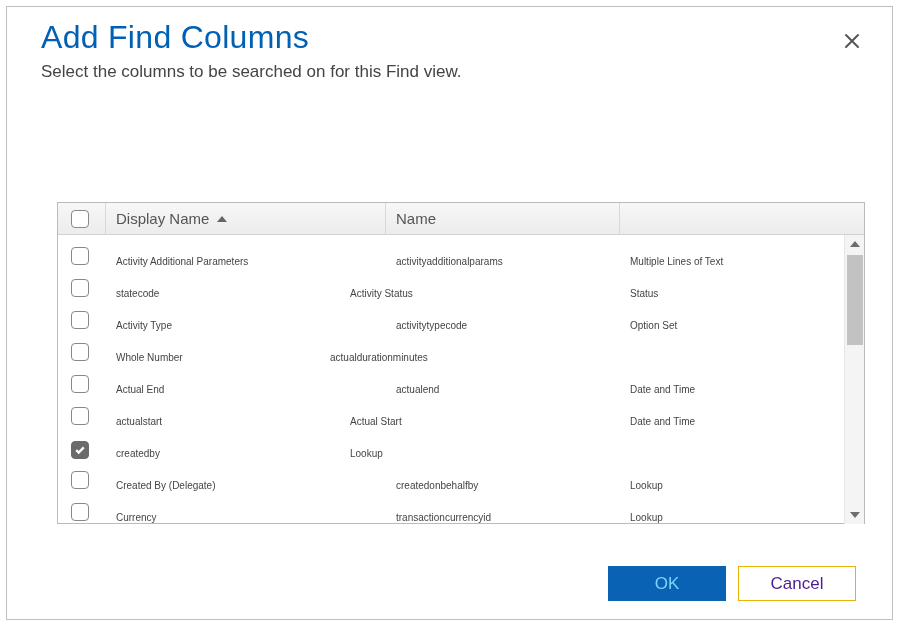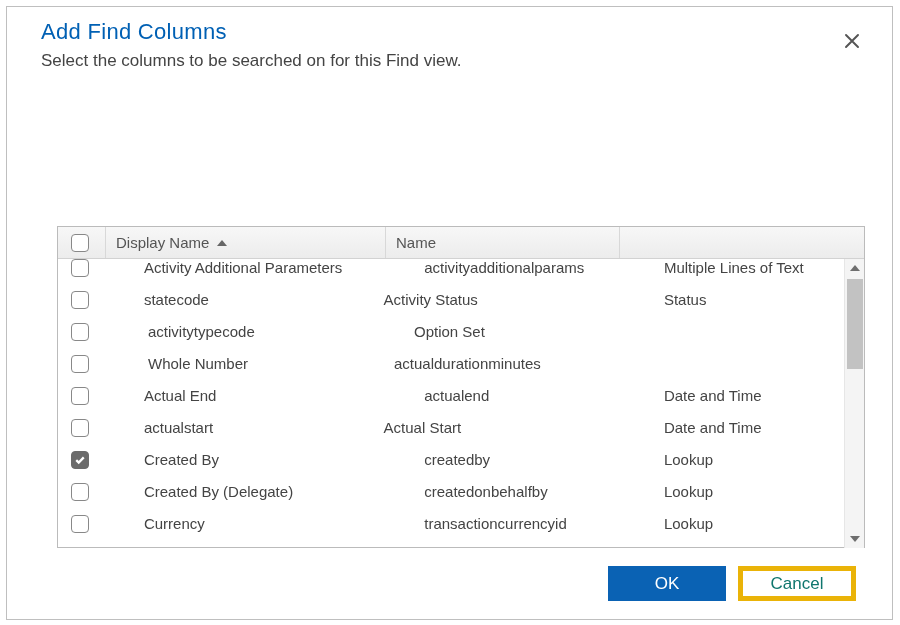--- a/index.html
+++ b/index.html
@@ -16,21 +16,21 @@
     top: 6px; left: 6px;
     width: 887px; height: 614px;
     border: 1px solid #bfbfbf;
     background: #fff;
   }
   .dlg-header {
     padding: 12px 34px 0 34px;
   }
   .dlg-title {
     color: #0060b4;
-    font-size: 22px;
+    font-size: 32px;
     font-weight: 400;
     letter-spacing: 0.3px;
     margin: 0;
   }
   .dlg-close {
     position: absolute;
     top: 22px; right: 28px;
     width: 24px; height: 24px;
     display: flex; align-items: center; justify-content: center;
     cursor: pointer;
@@ -43,21 +43,20 @@
     margin: 6px 0 12px 0;
     font-weight: 400;
   }
 
   .grid {
     position: absolute;
     top: 195px; left: 50px;
     width: 808px;
     height: 322px;
     border: 1px solid #bbb;
-    margin-top: 24px;
   }
   .grid-header {
     display: flex;
     align-items: center;
     background: linear-gradient(#f7f7f7, #ececec);
     border-bottom: 1px solid #d2d2d2;
     height: 32px;
     font-size: 15px;
     color: #555;
   }
@@ -82,25 +81,24 @@
   .col-last     { flex: 1; cursor: default; }
 
   .grid-body {
     position: relative;
     height: 289px;
     overflow: hidden;
   }
   .rows { position: absolute; inset: 0 20px 0 0; }
   .row {
     display: flex;
-    align-items: flex-start;
+    align-items: flex-end;
     height: 32px;
-    font-size: 15px;
+    font-size: 10px;
     color: #444;
-    gap: 32px;
   }
   .row .cell { padding-left: 10px; overflow: hidden; text-overflow: ellipsis; white-space: nowrap; }
   .row .col-checkbox { padding-left: 13px; }
 
   
   .cb {
     position: relative;
     width: 18px; height: 18px;
     border: 1.5px solid #888;
     border-radius: 4px;
@@ -156,26 +154,26 @@
     font-size: 17px;
     display: inline-flex;
     align-items: center;
     justify-content: center;
     cursor: pointer;
     font-family: inherit;
   }
   .btn-primary {
     background: #0a62b4;
     border: 1px solid #0a62b4;
-    color: #ffffff;
+    color: #7dd3fc;
   }
   .btn-secondary {
     background: #fff;
-    border: 5px solid #eab308;
-    color: #0f766e;
+    border: 1px solid #eab308;
+    color: #4c1d95;
   }
 </style>
 </head>
 <body>
 
 <div class="dialog">
 
   <div class="dlg-header">
     <h1 class="dlg-title">Add Find Columns</h1>
     <p class="dlg-sub">Select the columns to be searched on for this Find view.</p>
@@ -217,20 +215,21 @@
             <div class="cell col-type">Multiple Lines of Text</div>
           </div>
           <div class="row">
             <div class="cell col-checkbox"><span class="cb"></span></div>
             <div class="cell col-name">statecode</div>
             <div class="cell col-display">Activity Status</div>
             <div class="cell col-type">Status</div>
           </div>
           <div class="row">
             <div class="cell col-checkbox"><span class="cb"></span></div>
+            <div class="cell col-display">Activity Type</div>
             <div class="cell col-name">activitytypecode</div>
             <div class="cell col-type">Option Set</div>
           </div>
           <div class="row">
             <div class="cell col-checkbox"><span class="cb"></span></div>
             <div class="cell col-type">Whole Number</div>
             <div class="cell col-name">actualdurationminutes</div>
           </div>
           <div class="row">
             <div class="cell col-checkbox"><span class="cb"></span></div>
@@ -243,21 +242,20 @@
             <div class="cell col-name">actualstart</div>
             <div class="cell col-display">Actual Start</div>
             <div class="cell col-type">Date and Time</div>
           </div>
           <div class="row">
             <div class="cell col-checkbox"><span class="cb checked">
                 <svg viewBox="0 0 16 16">
                   <path d="M3 8.2 L6.3 11.5 L13 4.5"></path>
                 </svg>
               </span></div>
-            <div class="cell col-display">Created By</div>
             <div class="cell col-name">createdby</div>
             <div class="cell col-type">Lookup</div>
           </div>
           <div class="row">
             <div class="cell col-checkbox"><span class="cb"></span></div>
             <div class="cell col-display">Created By (Delegate)</div>
             <div class="cell col-name">createdonbehalfby</div>
             <div class="cell col-type">Lookup</div>
           </div>
           <div class="row">

